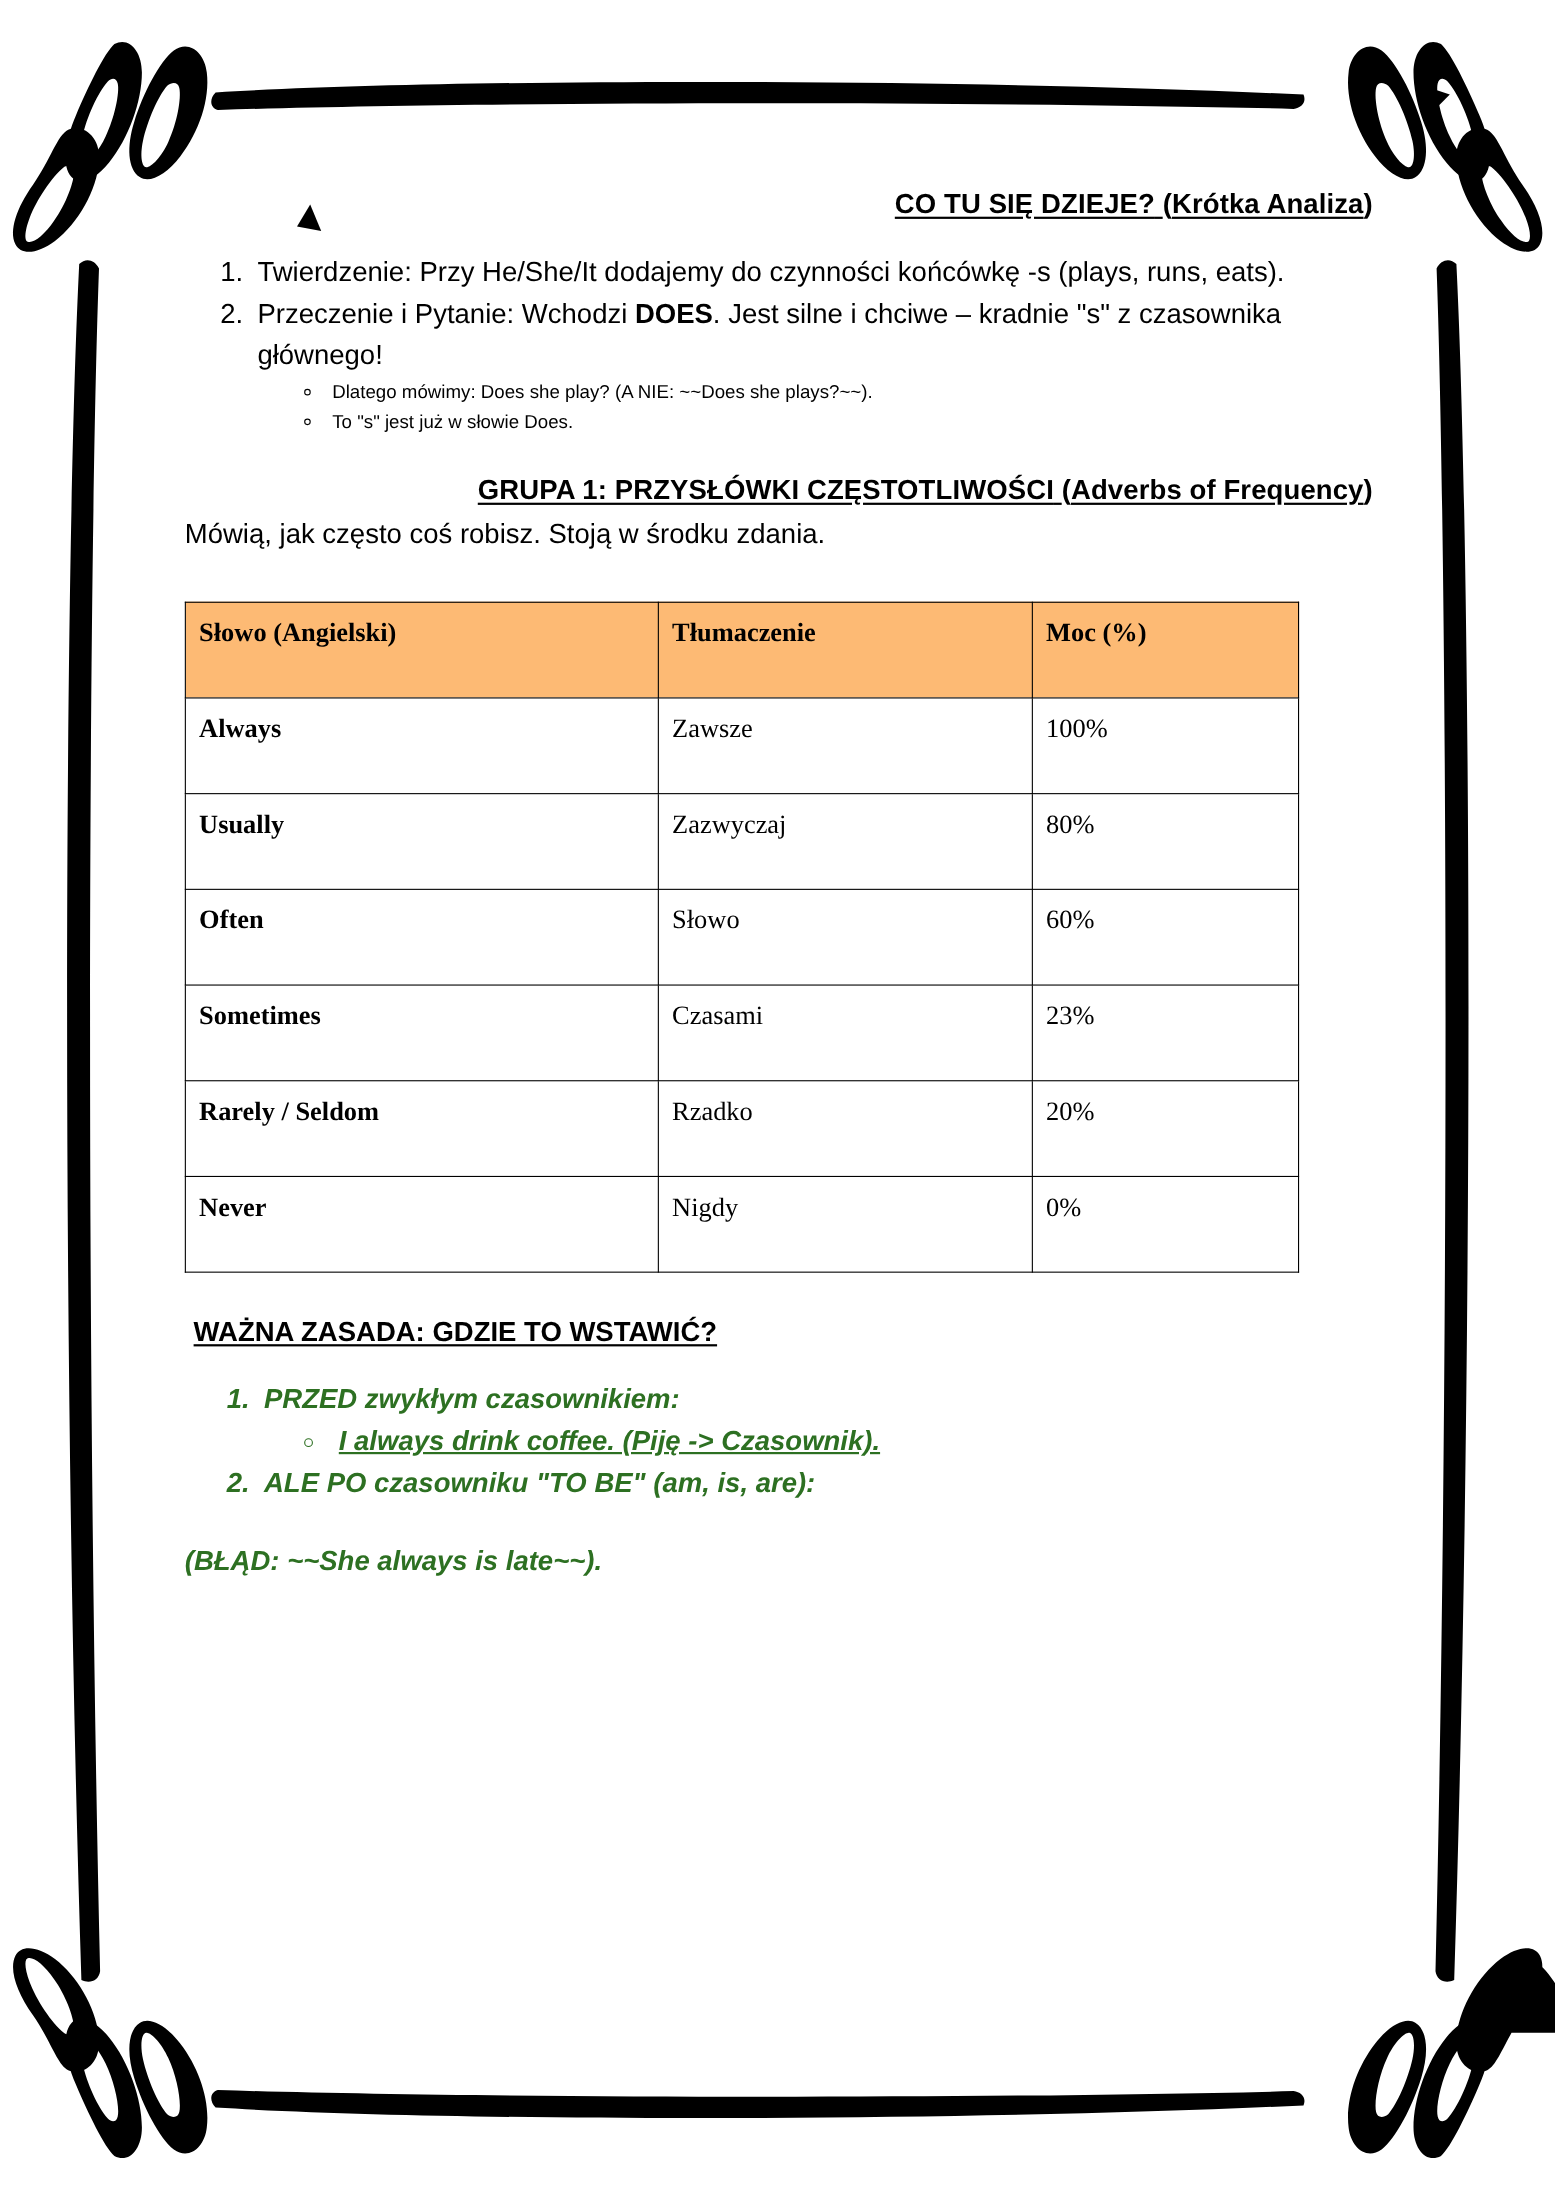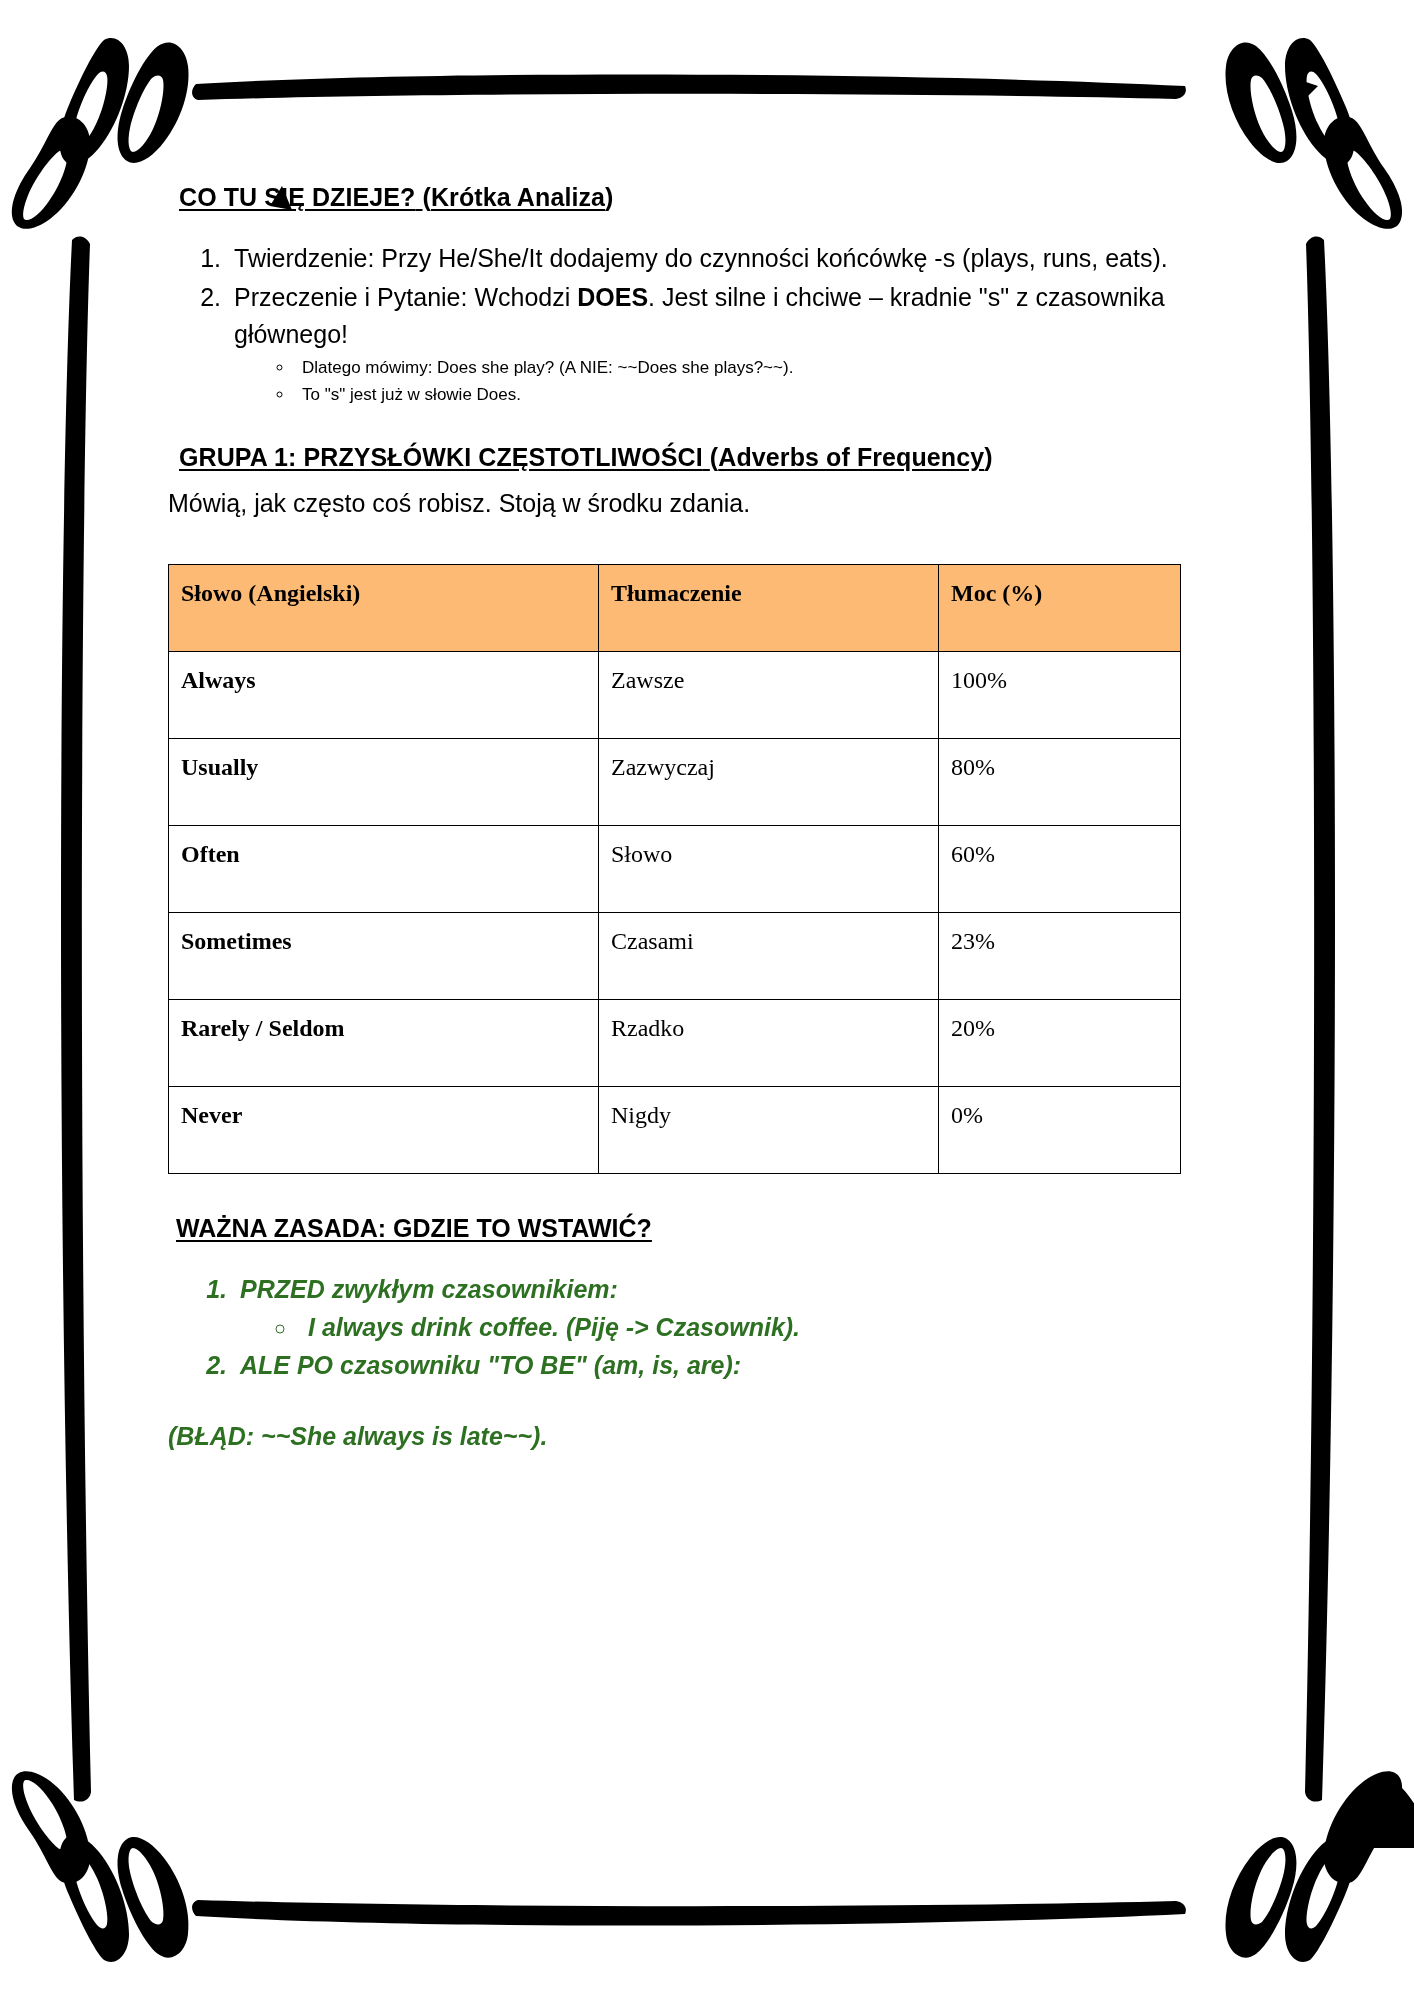--- a/index.html
+++ b/index.html
@@ -31,21 +31,22 @@
     left: 168px;
     top: 170px;
     width: 1080px;
   }
 
   .h-underline {
     font-size: 25px;
     font-weight: bold;
     letter-spacing: .1px;
     line-height: 1.32;
-    margin: 11px;
+    margin: 0;
+    text-align: right;
   }
   .h-underline .u { text-decoration: underline; text-underline-offset: 3px; }
 
   .para {
     font-size: 25px;
     line-height: 1.45;
     margin: 0;
   }
 
   ol.numlist {
@@ -120,20 +121,21 @@
     margin: 28px 0 0 0;
     padding-left: 66px;
     font-size: 25px;
     line-height: 1.5;
   }
   ol.greenlist > li { padding-left: 6px; }
   ul.greensub {
     list-style-type: circle;
     margin: 1px 0 0 0;
     padding-left: 58px;
+    text-decoration: underline;
   }
   ul.greensub > li { padding-left: 10px; }
   .green-foot {
     margin-top: 34px;
     font-size: 25px;
   }
 </style>
 </head>
 <body>
 

